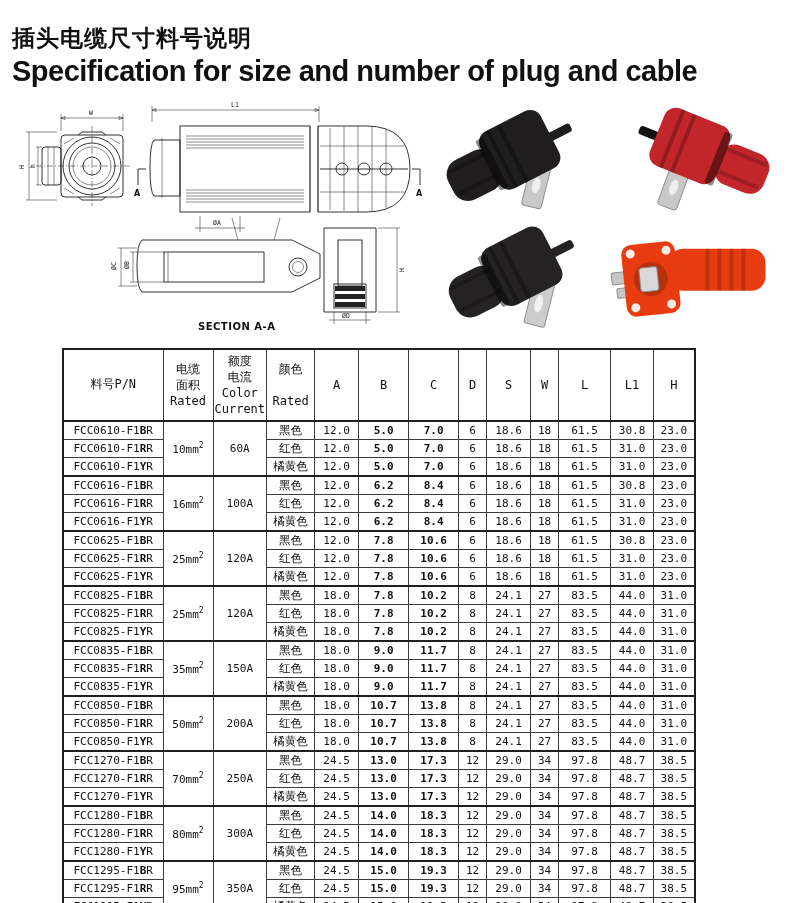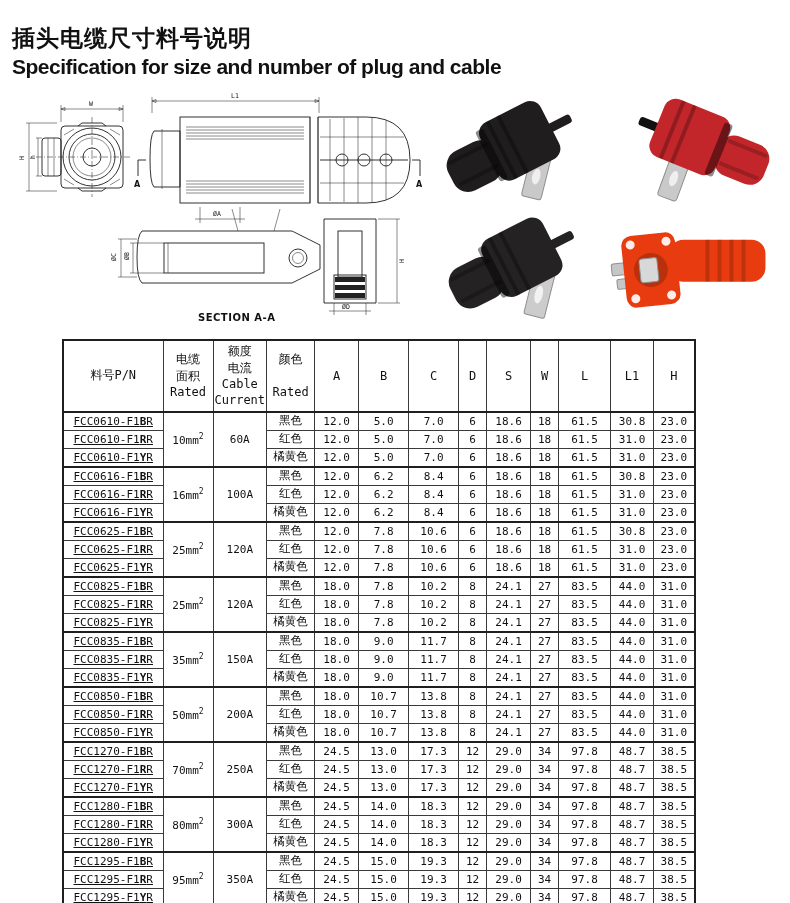--- a/index.html
+++ b/index.html
@@ -1,21 +1,21 @@
 <!DOCTYPE html>
 <html><head>
 <meta charset="utf-8">
 <style>
   html,body{margin:0;padding:0;background:#fff;}
   body{width:790px;height:903px;font-family:"Liberation Sans",sans-serif;color:#111;overflow:hidden;}
   .page{padding:25px 12px 0 12px;}
 
   
   .title-zh{font-size:23px;font-weight:bold;letter-spacing:1px;line-height:1.2;}
-  .title-en{font-size:21px;font-weight:bold;letter-spacing:-0.5px;line-height:1.15;margin-top:2px;
+  .title-en{font-size:29px;font-weight:bold;letter-spacing:-0.5px;line-height:1.15;margin-top:2px;
             font-stretch:condensed;}
 
   
   .figures{display:flex;margin-top:10px;height:238px;}
   .drawings{width:412px;flex:0 0 auto;}
   .drawings svg{display:block;}
   .photos{flex:1;display:grid;grid-template-columns:176px 176px;grid-template-rows:118px 118px;
           justify-content:flex-start;align-items:center;padding-left:10px;}
   .photo{width:176px;height:112px;}
   .photo svg{display:block;width:100%;height:100%;}
@@ -30,23 +30,23 @@
 
   
   table.spec{border-collapse:collapse;margin:12px 0 0 50px;table-layout:fixed;
              font-family:"DejaVu Sans Mono","Liberation Mono",monospace;}
   table.spec th,table.spec td{border:1px solid #3a3a3a;text-align:center;vertical-align:middle;
              padding:0 1px;overflow:hidden;white-space:nowrap;}
   table.spec{border:2px solid #1f1f1f;}
   table.spec thead th{height:70px;font-weight:normal;font-size:12px;border-bottom:2px solid #1f1f1f;}
   table.spec thead th.pre{white-space:pre-line;line-height:1.35;}
   table.spec tbody td{height:17px;font-size:11px;line-height:1;}
-  table.spec tbody td.c-pn{font-size:11px;letter-spacing:0;text-decoration:underline;}
+  table.spec tbody td.c-pn{font-size:11px;letter-spacing:0;}
   table.spec tbody td.c-color{font-size:11.5px;}
-  table.spec tbody td.b{font-weight:normal;}
+  table.spec tbody td.b{font-weight:bold;}
   table.spec tbody tr.group-start td{border-top:2px solid #1f1f1f;}
   table.spec sup{font-size:8px;}
 </style>
 </head>
 <body>
 
 <div class="page">
 
   <div class="title-zh">插头电缆尺寸料号说明</div>
   <div class="title-en">Specification for size and number of plug and cable</div>
@@ -298,21 +298,21 @@
       <col style="width:41px">
     </colgroup>
     <thead>
       <tr>
         <th>料号P/N</th>
         <th class="pre">电缆
 面积
 Rated</th>
         <th class="pre">额度
 电流
-Cable
+Color
 Current</th>
         <th class="pre">颜色
 
 Rated</th>
         <th>A</th>
         <th>B</th>
         <th>C</th>
         <th>D</th>
         <th>S</th>
         <th>W</th>

